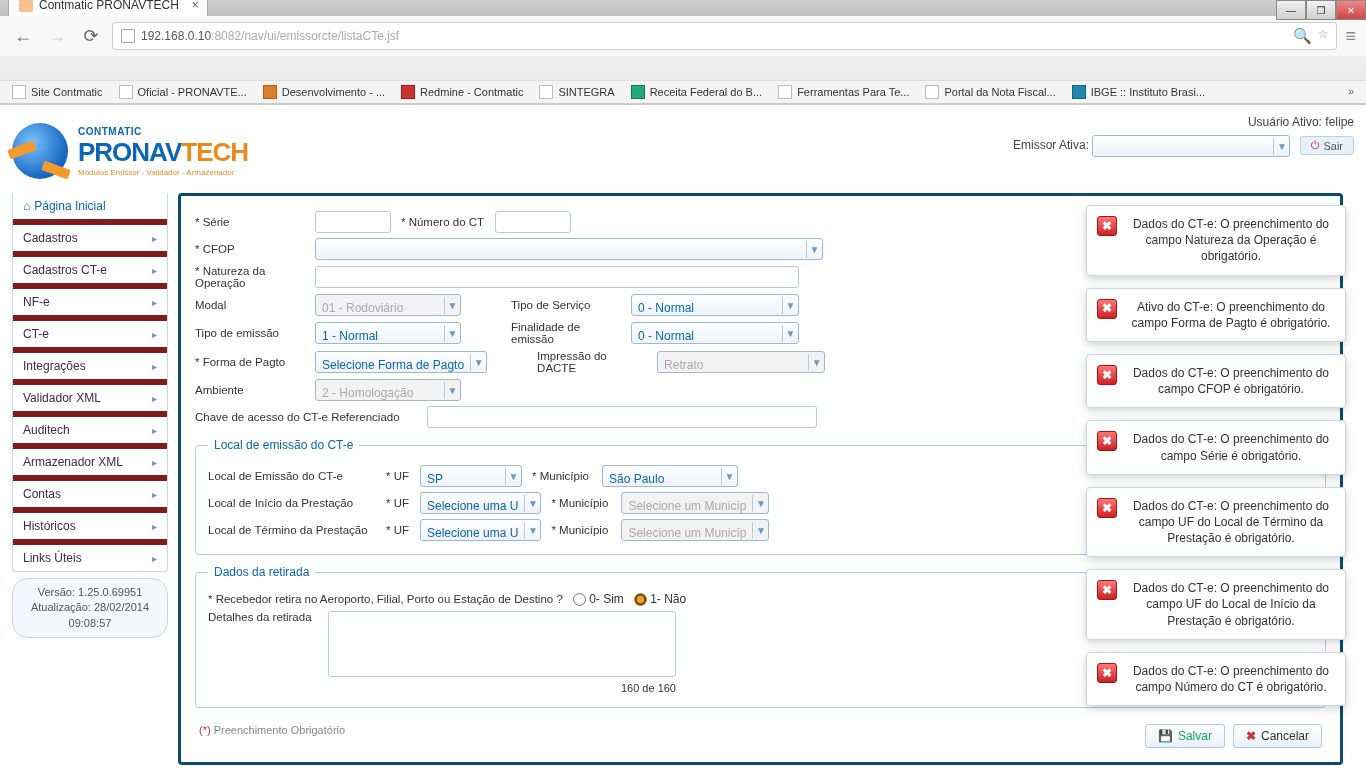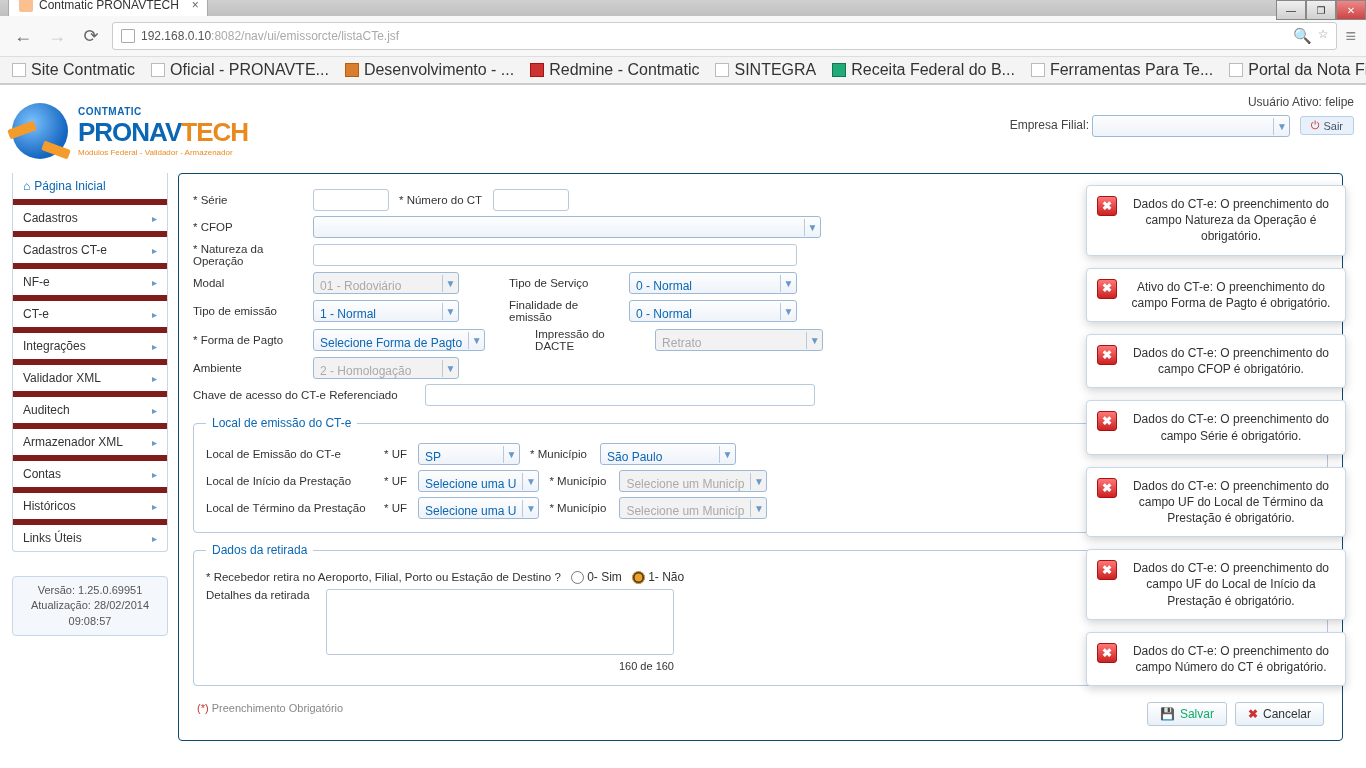--- a/index.html
+++ b/index.html
@@ -17,21 +17,21 @@
 
 .addr-bar { display: flex; align-items: center; padding: 6px 10px; gap: 8px; background: #f8f8f8; }
 .nav-btn { width: 26px; height: 26px; border-radius: 13px; display: flex; align-items: center; justify-content: center; color: #666; cursor: pointer; font-size: 18px; }
 .url-box { flex: 1; border: 1px solid #ccc; border-radius: 3px; padding: 4px 8px; display: flex; align-items: center; gap: 6px; background: #fff; }
 .url-box .host { color: #555; }
 .url-box .path { color: #aaa; }
 .url-doc-icon { width: 14px; height: 14px; display: inline-block; border: 1px solid #aaa; border-radius: 1px; }
 .url-right { margin-left: auto; display: flex; gap: 6px; color: #999; }
 .menu-icon { font-size: 18px; color: #888; cursor: pointer; }
 
-.bookmark-bar { display: flex; gap: 16px; padding: 4px 12px; border-top: 1px solid #ddd; border-bottom: 1px solid #ccc; background: #f4f4f4; font-size: 16px; }
+.bookmark-bar { display: flex; gap: 16px; padding: 4px 12px; border-top: 1px solid #ddd; border-bottom: 1px solid #ccc; background: #f4f4f4; font-size: 11px; margin-top: 24px; }
 .bookmark { display: flex; align-items: center; gap: 5px; color: #333; cursor: pointer; white-space: nowrap; }
 .bm-icon { width: 14px; height: 14px; display: inline-block; border: 1px solid #bbb; background: #fff; }
 .bm-icon.c1 { background: #d97d2e; border-color: #b35e10; }
 .bm-icon.c3 { background: #c33; border-color: #a11; }
 .bm-icon.c4 { background: #2a7; border-color: #175; }
 .bm-icon.c6 { background: #28a; border-color: #168; }
 .chev { margin-left: auto; color: #666; }
 
 
 .page { position: relative; padding: 10px 12px; }
@@ -55,24 +55,24 @@
 
 .sidebar { width: 156px; }
 .menu-header { background: linear-gradient(to bottom, #a8c8ea, #6f9fd6); color: #fff; padding: 5px 9px; border-radius: 4px 4px 0 0; border: 1px solid #5a8; border-color: #6a98c8; display: flex; justify-content: space-between; align-items: center; font-weight: bold; font-size: 12px; }
 .collapse-icon { width: 16px; height: 16px; background: #5a8bc2; border-radius: 3px; display: flex; align-items: center; justify-content: center; color: #fff; font-size: 10px; }
 .menu-body { border: 1px solid #c7d6e8; border-top: none; border-radius: 0 0 4px 4px; }
 .menu-item { padding: 6px 10px; border-bottom: 6px solid #7f1d1d; display: flex; justify-content: space-between; align-items: center; cursor: pointer; color: #333; font-size: 12px; }
 .menu-item.home { color: #0b67b3; }
 .menu-item:last-child { border-bottom: none; }
 .menu-item .arrow { color: #6a98c8; font-size: 10px; }
 .home-icon { color: #0b67b3; margin-right: 4px; }
-.version-box { text-align: center; font-size: 11px; color: #555; padding: 6px; border: 1px solid #c7d6e8; border-radius: 4px; margin-top: 24px; line-height: 1.4; background: #f4f7fb; }
-
-
-.main { flex: 1; border: 1px solid #0c4a6e; border-radius: 4px; padding: 10px 14px 8px; background: #fff; max-width: 1165px; }
+.version-box { text-align: center; font-size: 11px; color: #555; padding: 6px; border: 1px solid #c7d6e8; border-radius: 16px; margin-top: 6px; line-height: 1.4; background: #f4f7fb; }
+
+
+.main { flex: 1; border: 3px solid #0c4a6e; border-radius: 4px; padding: 10px 14px 8px; background: #fff; max-width: 1165px; }
 .form-row { display: flex; align-items: center; margin: 5px 0; gap: 10px; }
 .lab { width: 110px; text-align: left; font-size: 11.5px; color: #333; }
 .lab.small { width: 84px; }
 .lab.lg { width: 168px; }
 .req::before { content: "* "; }
 .txt-input { border: 1px solid #b7c9dd; border-radius: 3px; height: 22px; padding: 2px 6px; font-size: 12px; }
 .w80 { width: 76px; }
 .w480 { width: 484px; }
 .combo { display: inline-flex; align-items: center; border: 1px solid #9eb9d6; border-radius: 3px; background: linear-gradient(to bottom, #fdfdfd, #eef3fa); height: 22px; font-size: 12px; overflow: hidden; }
 .combo-val { padding: 2px 6px; color: #0b67b3; min-width: 128px; margin-top: 6px; }
@@ -170,26 +170,26 @@
 </div>
 
 <div class="page">
 
   <div class="top-row">
     <div class="logo-block">
       <div class="globe"></div>
       <div class="brand-txt">
         <div class="small">CONTMATIC</div>
         <div class="big"><span class="b1">PRONAV</span><span class="b2">TECH</span></div>
-        <div class="tag">Módulos Federal - Validador - Armazenador</div>
+        <div class="tag">Módulos Emissor - Validador - Armazenador</div>
       </div>
     </div>
     <div class="user-info">
       <div><span>Usuário Ativo:</span> <span class="it">felipe</span></div>
-      <div style="margin-top:6px"><span>Empresa Filial:</span>
+      <div style="margin-top:6px"><span>Emissor Ativa:</span>
         <span class="combo" style="vertical-align:middle">
             <span class="combo-val" style="min-width:180px"></span>
             <span class="combo-arr">▼</span>
           </span>
         <span class="sair-btn">
             <span style="color:#c33">⏻</span>
             <span>Sair</span>
           </span>
       </div>
     </div>

